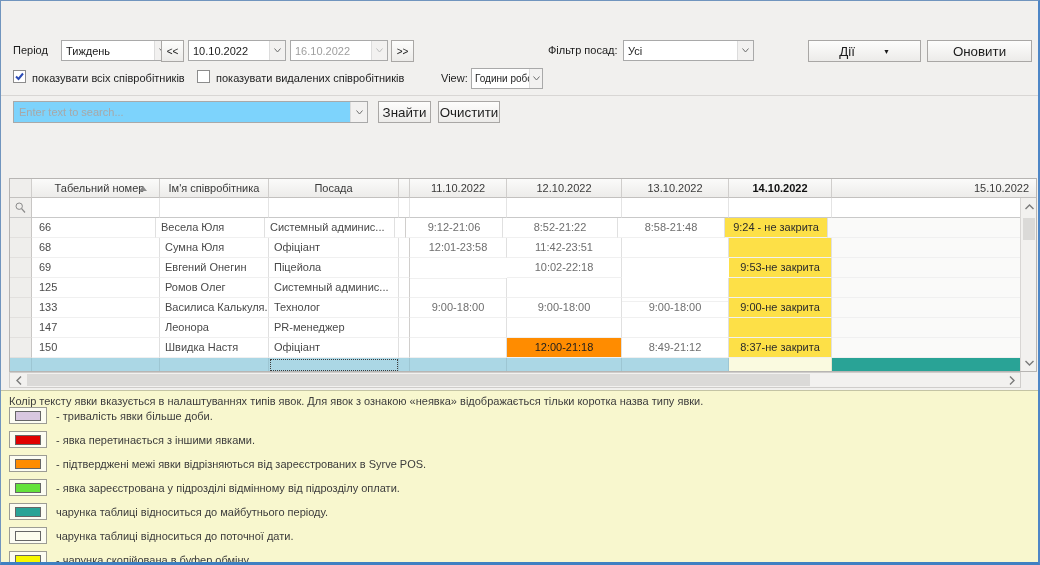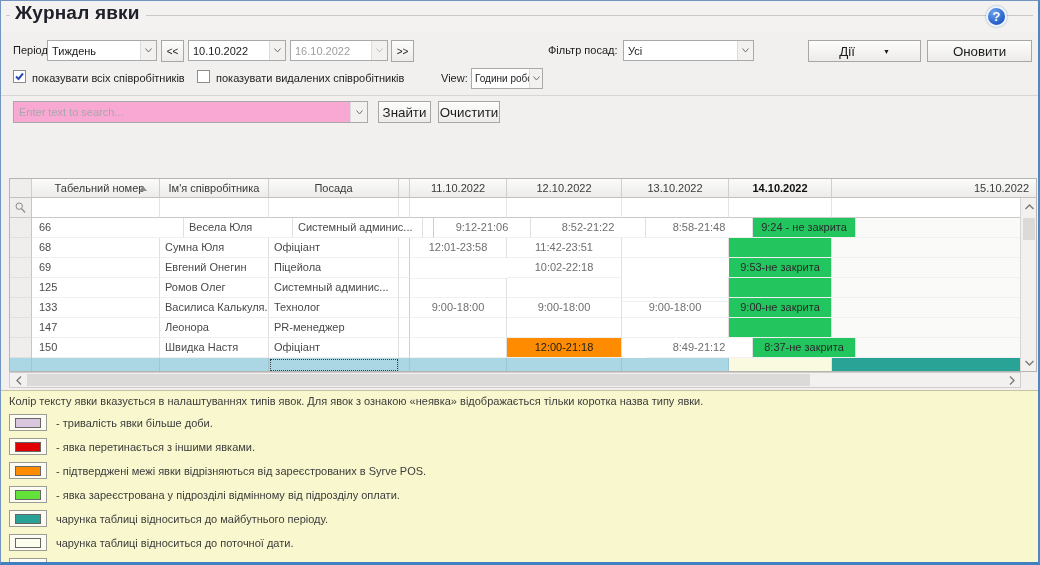--- a/index.html
+++ b/index.html
@@ -24,21 +24,21 @@
   .combo .val{flex:1;padding:1px 4px 0 4px;white-space:nowrap;overflow:hidden;line-height:18px;color:#1C1C1C}
   .combo .arr{width:16px;background:#F2F1F0;border-left:1px solid #DCDCDC;display:flex;align-items:center;justify-content:center}
   .combo.disabled .val{color:#9E9E9E}
   .btn{position:absolute;height:22px;background:linear-gradient(#FDFDFC,#ECEBE9);border:1px solid #A9A7A5;
        color:#1C1C1C;display:flex;align-items:center;justify-content:center;white-space:nowrap;cursor:pointer}
   .cb{position:absolute;width:13px;height:13px;background:#fff;border:1px solid #8C8C8C;
       display:flex;align-items:center;justify-content:center;cursor:pointer}
   .divider{position:absolute;left:0;top:94px;width:100%;border-top:1px solid #D8D6D4}
 
   
-  .scombo{position:absolute;left:12px;top:100px;width:355px;height:22px;background:#f9a8d4;border:1px solid #A9A9A9;display:flex}
+  .scombo{position:absolute;left:12px;top:100px;width:355px;height:22px;background:#7dd3fc;border:1px solid #A9A9A9;display:flex}
   .scombo input{flex:1;border:0;outline:0;font:inherit;color:#444;padding:0 5px;background:transparent}
   .scombo input::placeholder{color:#A8A8A8;opacity:1}
   .scombo .arr{width:17px;background:#F2F1F0;border-left:1px solid #DCDCDC;display:flex;align-items:center;justify-content:center}
 
   
   .groupbar{position:absolute;left:0;top:133px;width:100%;height:44px;background:#EAE9E7;border-top:1px solid #D2D0CE}
   .grouphint{position:absolute;left:13px;top:10px;color:#ABABAB}
 
   
   #grid{position:absolute;left:8px;top:177px;width:1028px;height:194px;background:#fff;
@@ -56,58 +56,53 @@
   .fcell.ind{background:#EFEEEC;border-right:1px solid #C8C6C4;display:flex;align-items:center;justify-content:center;cursor:default}
   .grow{display:flex;height:20px}
   .gcell{flex:none;border-right:1px solid #E0E0E0;border-bottom:1px solid #F0F0F0;line-height:19px;
          overflow:hidden;white-space:nowrap;color:#4A4A4A;cursor:default}
   .gcell.ind{background:#EFEEEC;border-right:1px solid #C8C6C4;border-bottom:1px solid #E2E0DE}
   .gcell.num{padding-left:7px}
   .gcell.txt{padding-left:5px}
   .gcell.sep{border-right:1px solid #D0CECC}
   .gcell.day{text-align:center;color:#6E6E6E}
   .gcell.day.dark{color:#2B2B2B}
-  .gcell.curday{background:#22c55e}
+  .gcell.curday{background:#fde047}
   .gcell.fut{background:#FAFAF9}
   .prow{display:flex;height:14px}
   .prow .gcell{border-bottom:0;border-right-color:rgba(0,0,0,.08)}
   .prow .focused{outline:1px dotted #3C3C3C;outline-offset:-2px}
 
   
   #vscroll{position:absolute;right:0;top:19px;bottom:0;width:16px;background:#F2F1EF;border-left:1px solid #D8D6D4}
   .varr{position:absolute;left:1px;width:14px;height:15px;display:flex;align-items:center;justify-content:center;cursor:pointer}
   .vthumb{position:absolute;left:2px;top:20px;width:12px;height:22px;background:#DBDAD8;cursor:pointer}
   #hscroll{position:absolute;left:8px;top:371px;width:1012px;height:16px;background:#F2F1EF;border:1px solid #CFCDCB}
   .harr{position:absolute;top:0;width:15px;height:14px;display:flex;align-items:center;justify-content:center;cursor:pointer}
   .hthumb{position:absolute;left:17px;top:1px;width:783px;height:12px;background:#DBDAD8;cursor:pointer}
   #corner{position:absolute;left:1020px;top:371px;width:17px;height:16px;background:#F1F0EE}
 
   
   #legend{position:absolute;left:0;top:389px;width:100%;height:173px;background:#F8F7CE;
           border-top:1px solid #C4C4A4;padding:4px 8px 0 8px;overflow:hidden}
-  .lintro{color:#3C3C3C;margin-bottom:7px;white-space:nowrap}
+  .lintro{color:#3C3C3C;white-space:nowrap}
   .litem{display:flex;align-items:center;height:17px;margin-bottom:7px}
   .lswatch{width:38px;height:17px;background:#FCFCF2;border:1px solid #9C9C94;
            display:flex;align-items:center;justify-content:center;margin-right:9px;flex:none}
   .lcolor{width:26px;height:10px;border:1px solid #666}
   .llabel{color:#3C3C3C;white-space:nowrap}
 </style>
 </head>
 <body>
 
 <div id="win">
 
-  <div class="titlebar">
-    <div class="gline"></div>
-    <span class="title">Журнал явки</span>
-    <div class="help">?</div>
-  </div>
 
   <span class="lbl" style="left:12px;top:43px">Період</span>
-  <div class="combo" style="left:46px;top:39px;width:110px">
+  <div class="combo" style="left:60px;top:39px;width:110px">
     <span class="val">Тиждень</span>
     <span class="arr">
         <svg width="7" height="5" viewBox="0 0 7 5">
           <path d="M0.5 0.5 L3.5 4 L6.5 0.5" fill="none" stroke="#6E6E6E"></path>
         </svg>
       </span>
   </div>
   <button class="btn" style="left:160px;top:39px;width:23px;font-size:10px">&lt;&lt;</button>
   <div class="combo" style="left:187px;top:39px;width:98px">
     <span class="val">10.10.2022</span>
@@ -200,21 +195,21 @@
         <div class="fcell" style="width: 11px;"></div>
         <div class="fcell" style="width: 97px;"></div>
         <div class="fcell" style="width: 115px;"></div>
         <div class="fcell" style="width: 107px;"></div>
         <div class="fcell" style="width: 103px;"></div>
         <div class="fcell" style="width: 340px;"></div>
       </div>
     <div id="gbody">
         <div class="grow">
           <div class="gcell ind" style="width: 22px;"></div>
-          <div class="gcell num" style="width: 152px;">66</div>
+          <div class="gcell num" style="width: 124px;">66</div>
           <div class="gcell txt" style="width: 109px;">Весела Юля</div>
           <div class="gcell txt" style="width: 130px;">Системный админис...</div>
           <div class="gcell sep" style="width: 11px;"></div>
           <div class="gcell day" style="width: 97px;">9:12-21:06</div>
           <div class="gcell day" style="width: 115px;">8:52-21:22</div>
           <div class="gcell day" style="width: 107px; text-align: center;">8:58-21:48</div>
           <div class="gcell day curday dark" style="width: 103px;">9:24 - не закрита</div>
           <div class="gcell day fut" style="width: 340px;"></div>
         </div>
         <div class="grow">
@@ -278,21 +273,21 @@
           <div class="gcell day fut" style="width: 340px;"></div>
         </div>
         <div class="grow">
           <div class="gcell ind" style="width: 22px;"></div>
           <div class="gcell num" style="width: 128px;">150</div>
           <div class="gcell txt" style="width: 109px;">Швидка Настя</div>
           <div class="gcell txt" style="width: 130px;">Офіціант</div>
           <div class="gcell sep" style="width: 11px;"></div>
           <div class="gcell day" style="width: 97px;"></div>
           <div class="gcell day" style="width: 115px; background: rgb(255, 140, 0); color: rgb(30, 30, 30);">12:00-21:18</div>
-          <div class="gcell day" style="width: 107px; margin-left: 24px;">8:49-21:12</div>
+          <div class="gcell day" style="width: 107px;">8:49-21:12</div>
           <div class="gcell day curday dark" style="width: 103px;">8:37-не закрита</div>
           <div class="gcell day fut" style="width: 340px;"></div>
         </div>
         <div class="prow">
           <div class="gcell" style="width: 22px; background: rgb(171, 215, 229);"></div>
           <div class="gcell" style="width: 128px; background: rgb(171, 215, 229);"></div>
           <div class="gcell" style="width: 109px; background: rgb(171, 215, 229);"></div>
           <div class="gcell focused" style="width: 130px; background: rgb(171, 215, 229);"></div>
           <div class="gcell" style="width: 11px; background: rgb(171, 215, 229);"></div>
           <div class="gcell" style="width: 97px; background: rgb(171, 215, 229);"></div>

